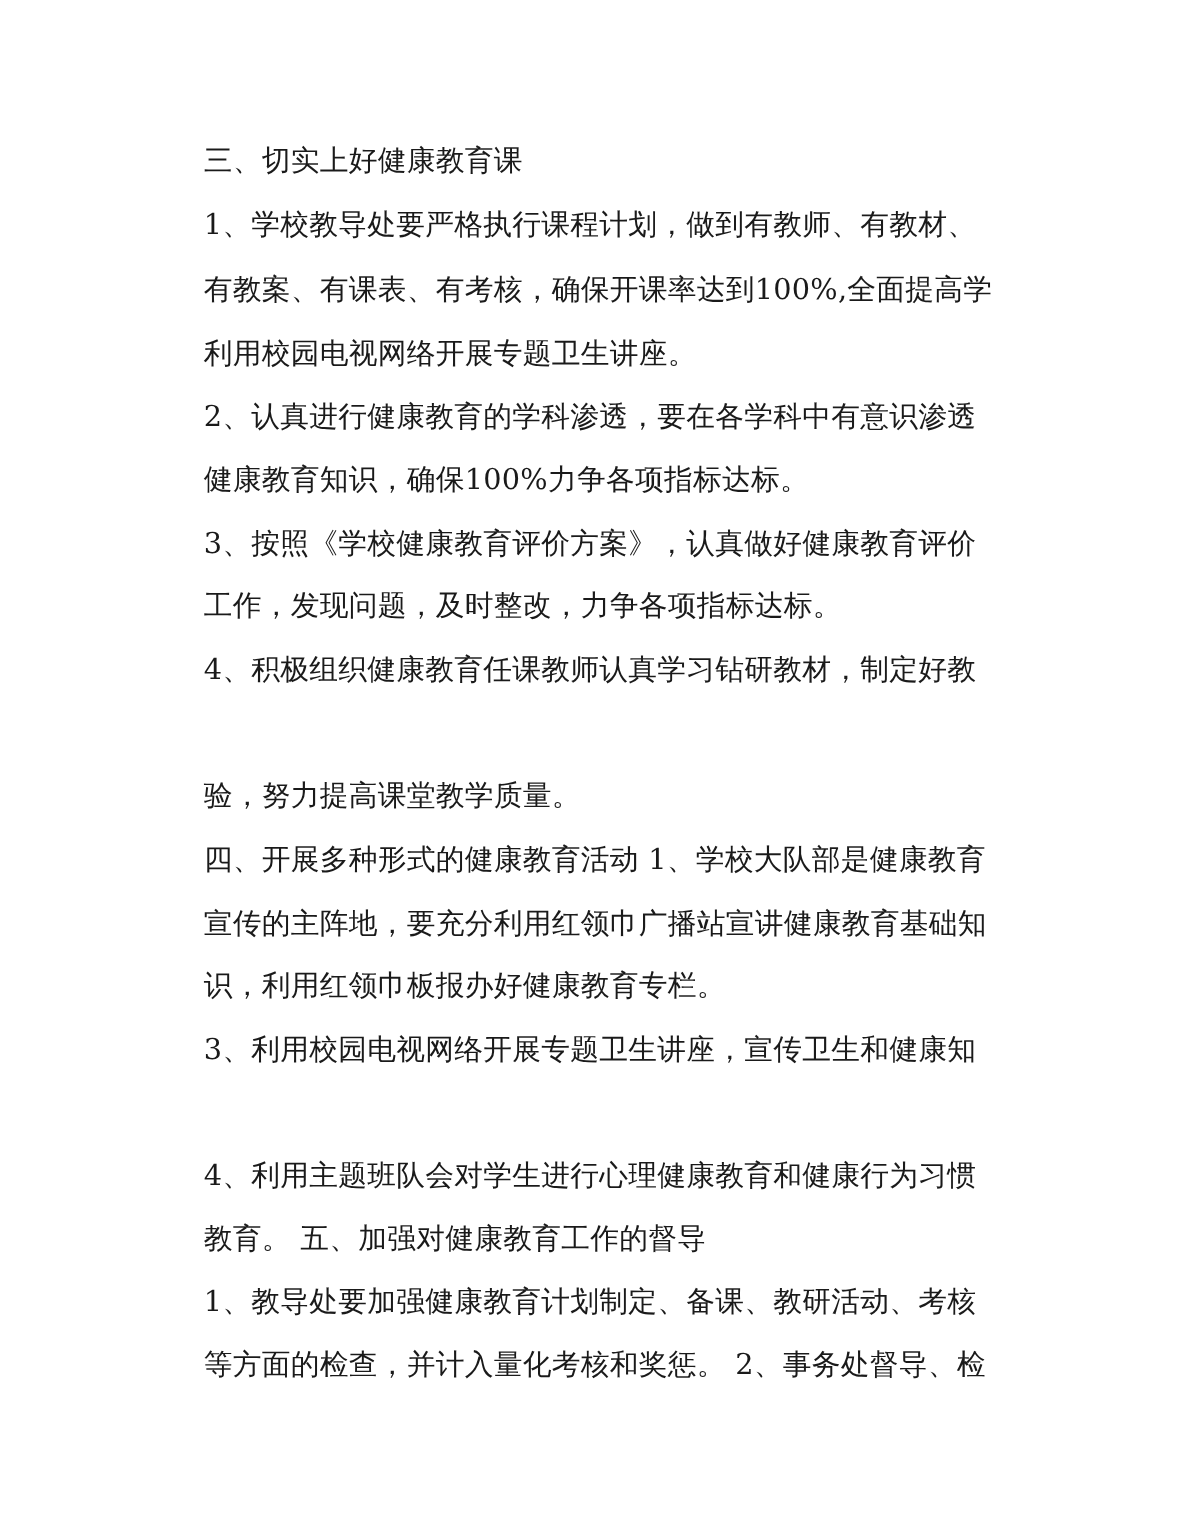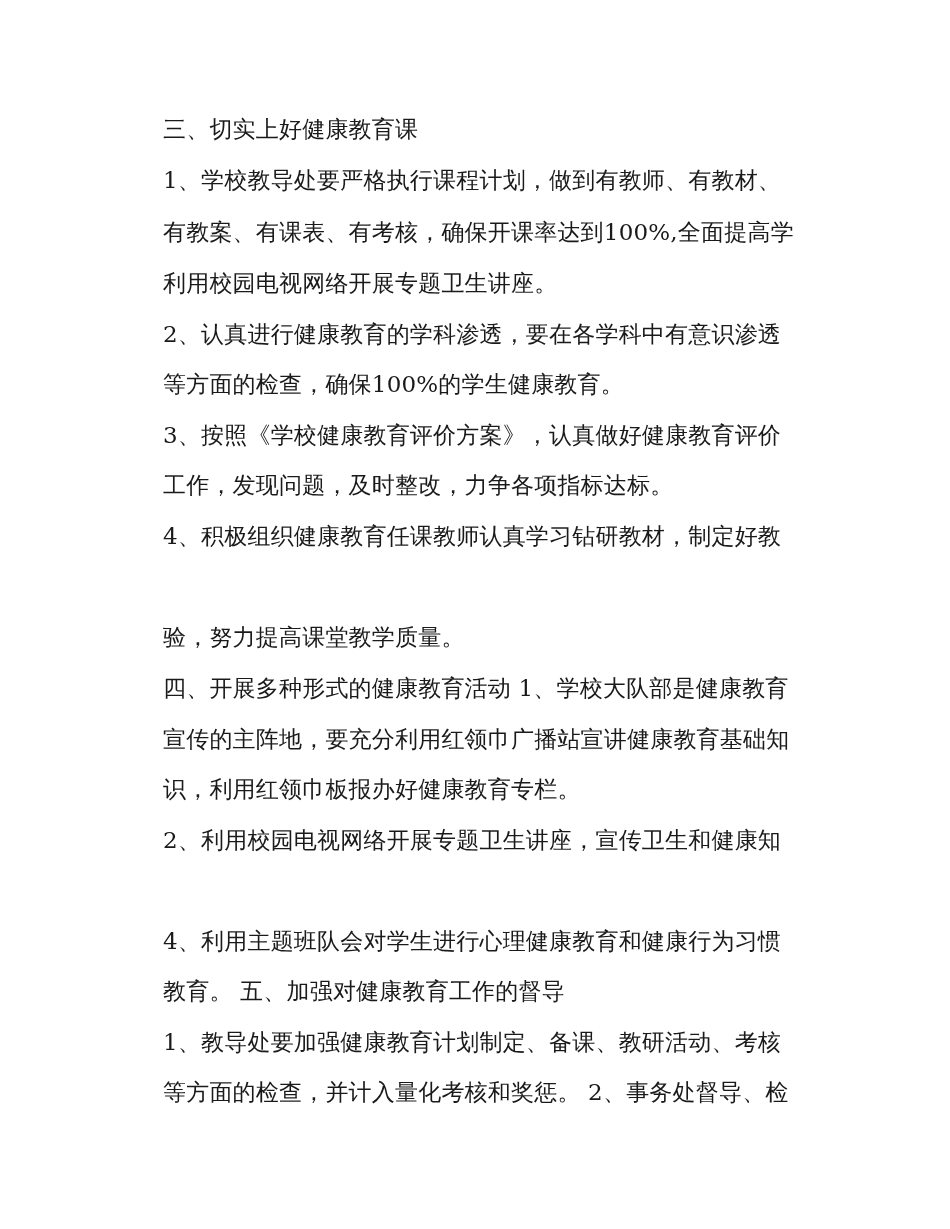--- a/index.html
+++ b/index.html
@@ -35,26 +35,26 @@
   </style>
 </head>
 <body>
 
 <div class="page">
   <div class="line" style="top:114px">三、切实上好健康教育课</div>
   <div class="line" style="top:165px">1、学校教导处要严格执行课程计划，做到有教师、有教材、</div>
   <div class="line" style="top:217px">有教案、有课表、有考核，确保开课率达到100%,全面提高学</div>
   <div class="line" style="top:268px">利用校园电视网络开展专题卫生讲座。</div>
   <div class="line" style="top:319px">2、认真进行健康教育的学科渗透，要在各学科中有意识渗透</div>
-  <div class="line" style="top:369px">等方面的检查，确保100%的学生健康教育。</div>
+  <div class="line" style="top:369px">健康教育知识，确保100%力争各项指标达标。</div>
   <div class="line" style="top:420px">3、按照《学校健康教育评价方案》，认真做好健康教育评价</div>
   <div class="line" style="top:470px">工作，发现问题，及时整改，力争各项指标达标。</div>
   <div class="line" style="top:521px">4、积极组织健康教育任课教师认真学习钻研教材，制定好教</div>
   <div class="line" style="top:622px">验，努力提高课堂教学质量。</div>
   <div class="line" style="top:673px">四、开展多种形式的健康教育活动 1、学校大队部是健康教育</div>
   <div class="line" style="top:774px">识，利用红领巾板报办好健康教育专栏。</div>
   <div class="line" style="top:724px">宣传的主阵地，要充分利用红领巾广播站宣讲健康教育基础知</div>
-  <div class="line" style="top:825px">2、利用校园电视网络开展专题卫生讲座，宣传卫生和健康知</div>
+  <div class="line" style="top:825px">3、利用校园电视网络开展专题卫生讲座，宣传卫生和健康知</div>
   <div class="line" style="top:926px">4、利用主题班队会对学生进行心理健康教育和健康行为习惯</div>
   <div class="line" style="top:976px">教育。 五、加强对健康教育工作的督导</div>
   <div class="line" style="top:1027px">1、教导处要加强健康教育计划制定、备课、教研活动、考核</div>
   <div class="line" style="top:1077px">等方面的检查，并计入量化考核和奖惩。 2、事务处督导、检</div>
 </div>
 
 </body></html>

